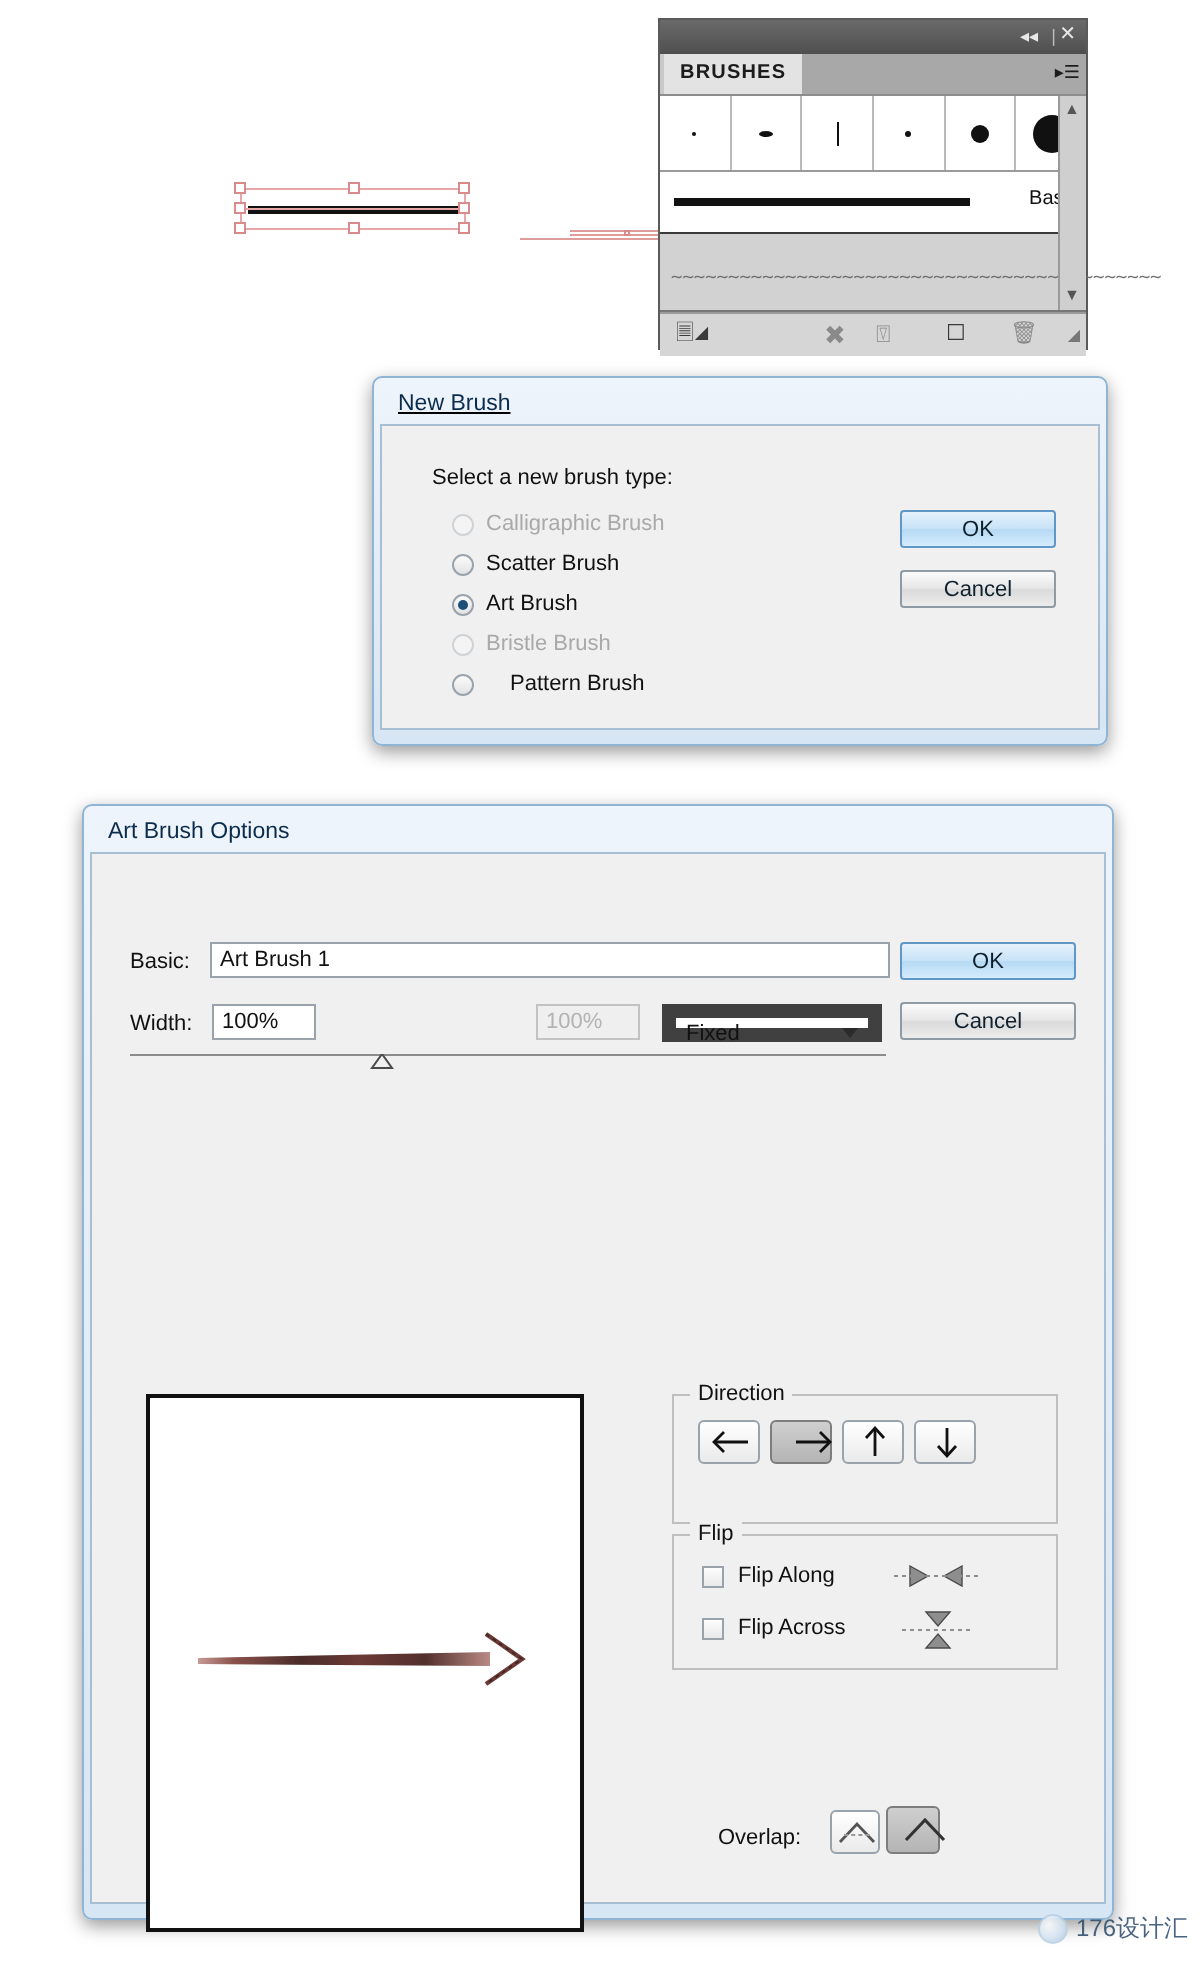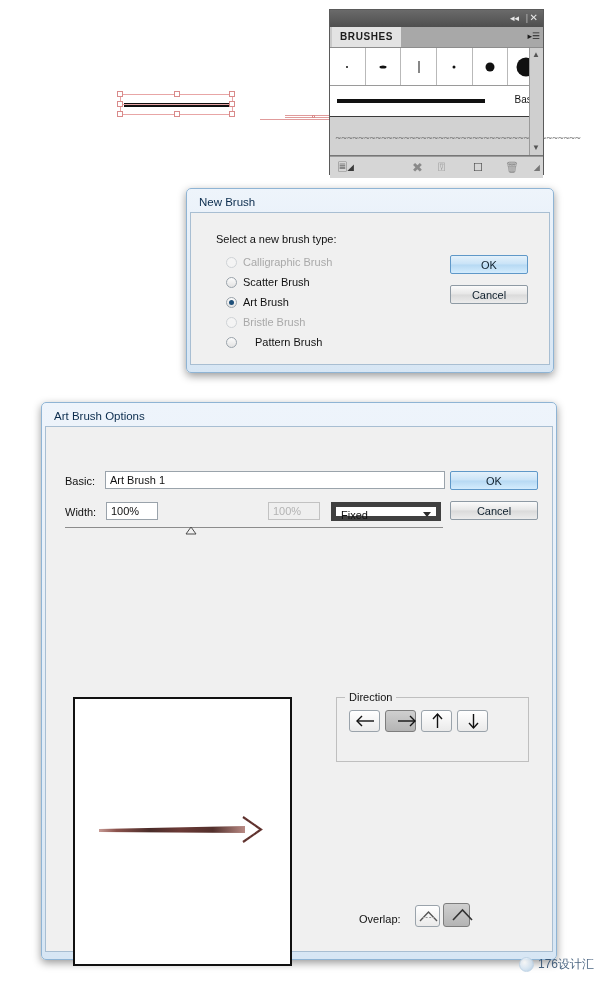--- a/index.html
+++ b/index.html
@@ -81,21 +81,21 @@
   .tinput{position:absolute;box-sizing:border-box;background:#fff;border:1px solid #9aa3ab;
     font-size:11px;color:#111;padding:1px 4px;line-height:15px;}
   .tinput.dis{background:#efefef;color:#b3b3b3;border-color:#c2c2c2;}
 
   
   .grp{position:absolute;border:1px solid #bfbfbf;box-sizing:border-box;}
   .grp-lbl{position:absolute;top:-7px;left:8px;background:#f0f0f0;padding:0 4px;
     font-size:11px;color:#111;}
 
   
-  .sel{position:absolute;box-sizing:border-box;background:#fff;border:5px solid #404040;
+  .sel{position:absolute;box-sizing:border-box;background:#fff;border:7px solid #404040;
     font-size:11px;color:#111;line-height:17px;padding-left:5px;}
   .sel .arrow{position:absolute;right:5px;top:5px;width:0;height:0;
     border-left:4px solid transparent;border-right:4px solid transparent;border-top:5px solid #2b2b2b;}
 
   
   .tbtn{position:absolute;box-sizing:border-box;border:1px solid #9aa3ab;border-radius:3px;
     background:linear-gradient(#ffffff,#eaeaea);text-align:center;}
   .tbtn.sel{background:linear-gradient(#cfcfcf,#b4b4b4);border-color:#7d7d7d;}
   .tbtn svg{display:block;margin:0 auto;}
 
@@ -199,21 +199,21 @@
   <div class="bp-footer">
     <span class="bp-ficon" style="left:8px;">🗏◢</span>
     <span class="bp-ficon" style="left:82px;font-size:13px;color:#8a8a8a;">✖</span>
     <span class="bp-ficon" style="left:108px;font-size:12px;color:#8a8a8a;">⍔</span>
     <span class="bp-ficon" style="left:143px;font-size:11px;">☐</span>
     <span class="bp-ficon" style="left:175px;font-size:11px;color:#8a8a8a;">🗑</span>
     <span class="bp-ficon" style="right:3px;font-size:8px;color:#777;">◢</span>
   </div>
 </div>
 
-<div class="win" id="new-brush-win" style="left:186px;top:188px;width:368px;height:185px;">
+<div class="win" id="new-brush-win" style="left:186px;top:188px;width:368px;height:185px;text-decoration:underline;">
   <div class="win-title">New Brush</div>
   <div class="win-client" style="height:153px;">
 
     <div style="position:absolute;left:25px;top:20px;font-size:11px;color:#111;">Select a new brush type:</div>
 
     <div class="radio dis" style="left:35px;top:44px;"></div>
     <div class="rlabel dis" style="left:52px;top:43px;">Calligraphic Brush</div>
 
     <div class="radio" style="left:35px;top:64px;"></div>
     <div class="rlabel" style="left:52px;top:63px;">Scatter Brush</div>
@@ -306,20 +306,43 @@
       <div class="tbtn" style="left:120px;top:12px;width:31px;height:22px;">
         <svg width="31" height="20" viewBox="0 0 31 20">
             <g stroke="#111" stroke-width="1.4" fill="none">
               <line x1="15.5" y1="3" x2="15.5" y2="17"></line>
               <polyline points="11,12 15.5,17 20,12"></polyline>
             </g>
           </svg>
       </div>
     </div>
 
+    <div class="grp" style="left:290px;top:340px;width:193px;height:68px;">
+      <span class="grp-lbl">Flip</span>
+
+      <div class="cbox" style="left:14px;top:15px;"></div>
+      <div class="rlabel" style="left:32px;top:14px;">Flip Along</div>
+      <svg style="position:absolute;left:108px;top:12px;" width="46" height="16">
+        <g fill="#8e8e8e" stroke="#4a4a4a" stroke-width=".7">
+          <polygon points="10,3 19,8 10,13"></polygon>
+            <polygon points="36,3 27,8 36,13"></polygon>
+        </g>
+        <line x1="2" y1="8" x2="44" y2="8" stroke="#8e8e8e" stroke-width="1" stroke-dasharray="2 2"></line>
+      </svg>
+
+      <div class="cbox" style="left:14px;top:41px;"></div>
+      <div class="rlabel" style="left:32px;top:40px;">Flip Across</div>
+      <svg style="position:absolute;left:112px;top:36px;" width="40" height="22">
+        <g fill="#8e8e8e" stroke="#4a4a4a" stroke-width=".7">
+          <polygon points="14,2 26,2 20,9"></polygon>
+            <polygon points="14,20 26,20 20,13"></polygon>
+        </g>
+        <line x1="2" y1="11" x2="38" y2="11" stroke="#8e8e8e" stroke-width="1" stroke-dasharray="2 2"></line>
+      </svg>
+    </div>
 
 
     <div class="rlabel" style="left:313px;top:486px;">Overlap:</div>
     <div class="tbtn" style="left:369px;top:478px;width:25px;height:22px;">
       <svg width="25" height="20" viewBox="0 0 25 20">
         <polyline points="4,15 12.5,6 21,15" fill="none" stroke="#555" stroke-width="1.4"></polyline>
         <line x1="6" y1="11.5" x2="19" y2="11.5" stroke="#999" stroke-width="1.1" stroke-dasharray="2 1.6"></line>
       </svg>
     </div>
     <div class="tbtn sel" style="left:397px;top:476px;width:27px;height:24px;">

